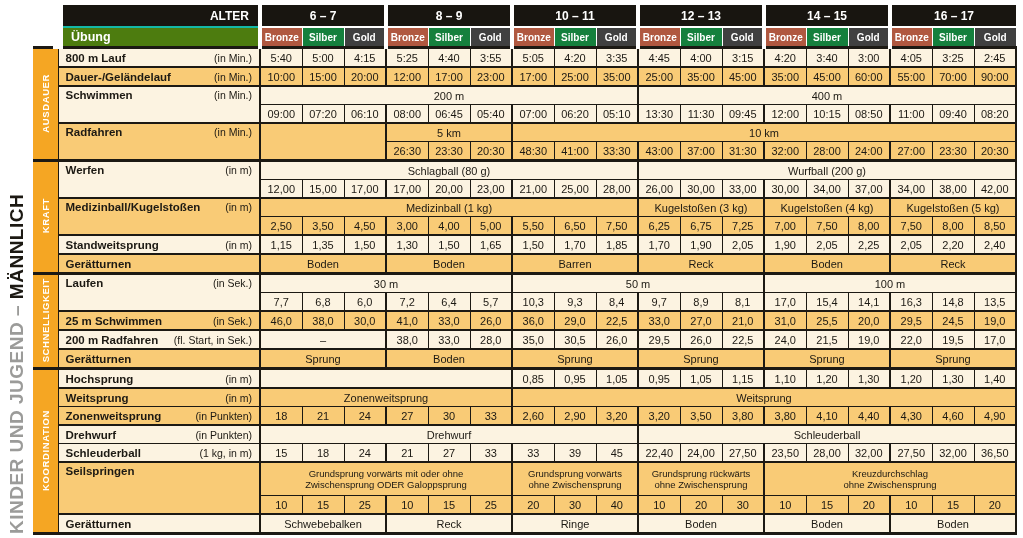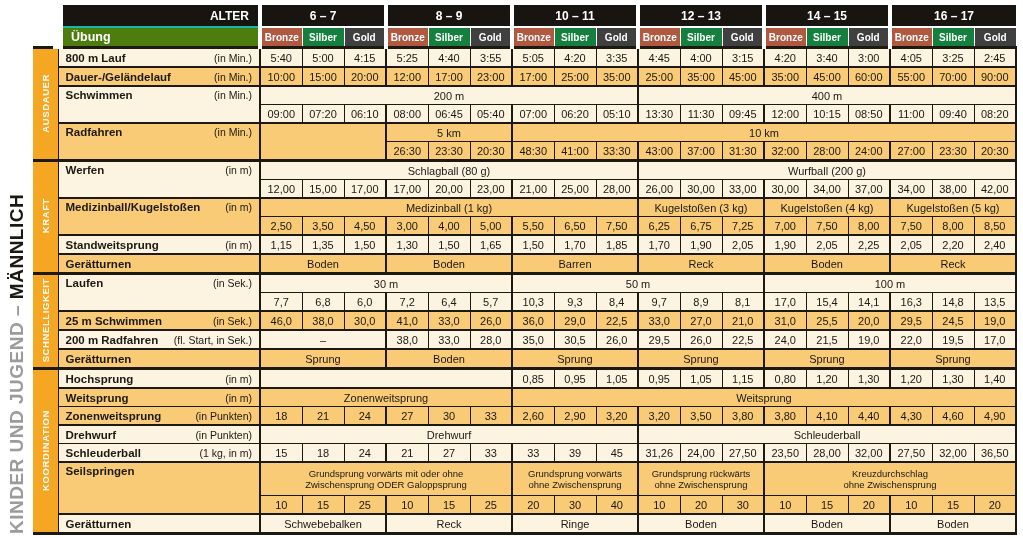--- a/index.html
+++ b/index.html
@@ -433,21 +433,21 @@
             <span class="un">(in m)</span>
           </div>
         </td>
         <td class="cream bt3 grp" colspan="6"></td>
         <td class="cream bt3 grp">0,85</td>
         <td class="cream bt3">0,95</td>
         <td class="cream bt3">1,05</td>
         <td class="cream bt3 grp">0,95</td>
         <td class="cream bt3">1,05</td>
         <td class="cream bt3">1,15</td>
-        <td class="cream bt3 grp">0,80</td>
+        <td class="cream bt3 grp">1,10</td>
         <td class="cream bt3">1,20</td>
         <td class="cream bt3">1,30</td>
         <td class="cream bt3 grp">1,20</td>
         <td class="cream bt3">1,30</td>
         <td class="cream bt3">1,40</td>
       </tr>
       <tr>
         <td class="lbl orange bt2">
           <div class="lblwrap">
             <span class="nm">Weitsprung</span>
@@ -502,21 +502,21 @@
         </td>
         <td class="cream  grp">15</td>
         <td class="cream">18</td>
         <td class="cream">24</td>
         <td class="cream  grp">21</td>
         <td class="cream">27</td>
         <td class="cream">33</td>
         <td class="cream  grp">33</td>
         <td class="cream">39</td>
         <td class="cream">45</td>
-        <td class="cream  grp">31,26</td>
+        <td class="cream  grp">22,40</td>
         <td class="cream">24,00</td>
         <td class="cream">27,50</td>
         <td class="cream  grp">23,50</td>
         <td class="cream">28,00</td>
         <td class="cream">32,00</td>
         <td class="cream  grp">27,50</td>
         <td class="cream">32,00</td>
         <td class="cream">36,50</td>
       </tr>
       <tr class="tall">

